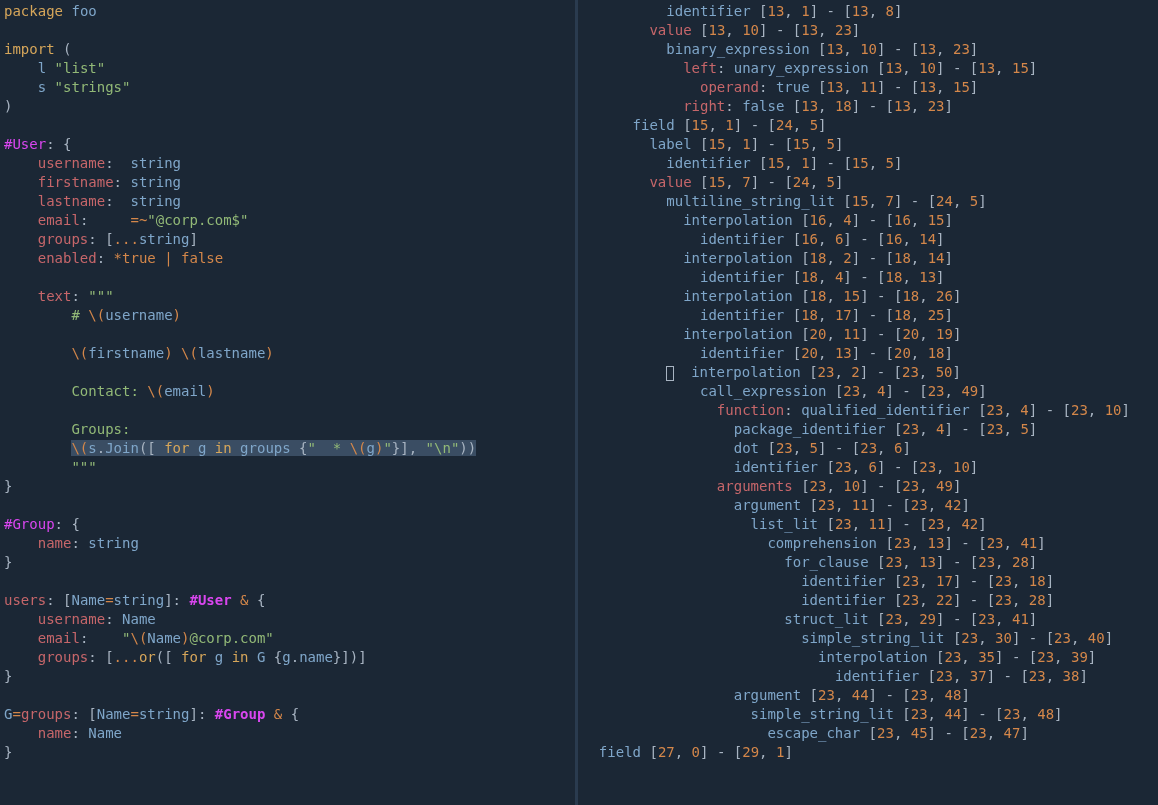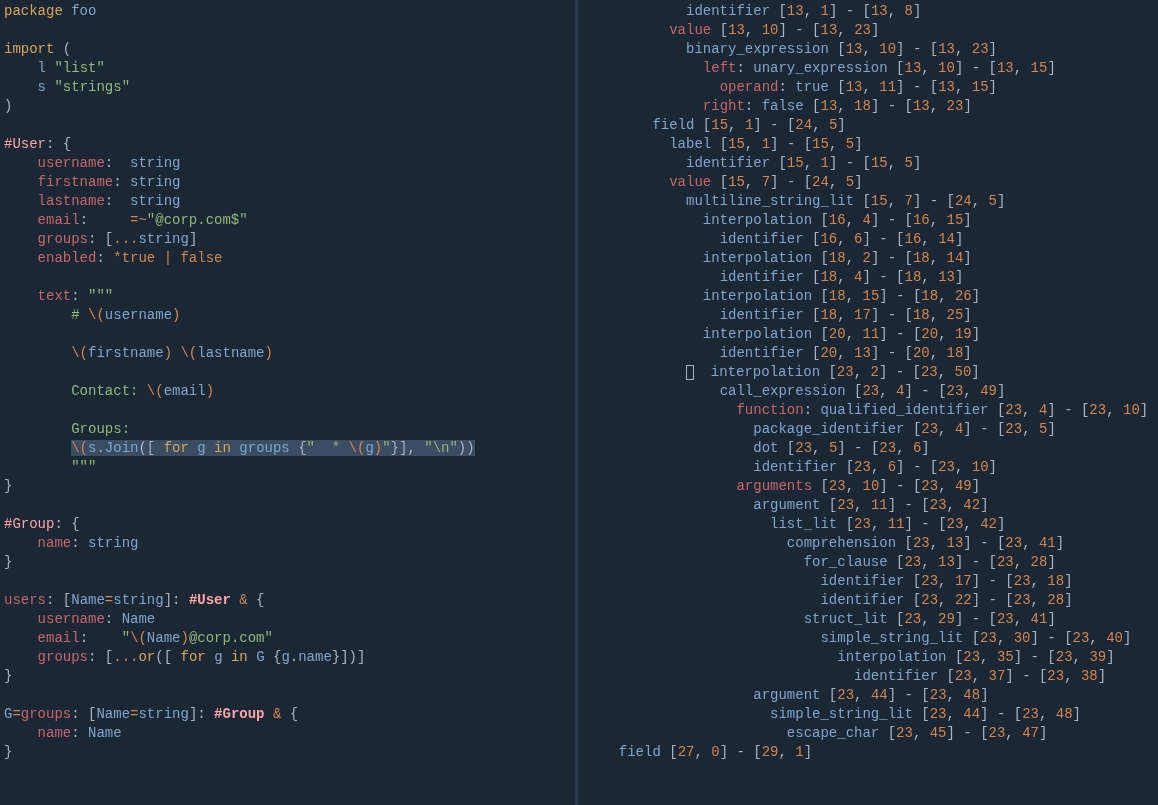--- a/index.html
+++ b/index.html
@@ -11,21 +11,20 @@
   color: #a8b4c2;
   width: 1158px;
   height: 805px;
   overflow: hidden;
 }
 .container {
   display: flex;
   width: 100%;
   height: 100%;
   flex-direction: row;
-  font-family: Liberation Mono, monospace;
 }
 .panes {
   display: flex;
   flex: 1;
   overflow: hidden;
 }
 .pane {
   overflow: hidden;
   white-space: pre;
 }
@@ -33,21 +32,20 @@
   width: 575px;
   padding: 2px 0 0 4px;
 }
 .vsplit {
   width: 3px;
   background: #2a3b4f;
 }
 .pane-right {
   flex: 1;
   padding: 2px 8px 0 4px;
-  margin-left: 20px;
 }
 .statusbar {
   display: flex;
   height: 19px;
   background: #2a3b4f;
   color: #6c7a8c;
   font-size: 14px;
 }
 .status-left {
   width: 575px;
@@ -63,21 +61,21 @@
 .status-right .pos { color: #6c7a8c; padding-right: 50px; }
 .status-right .pct { color: #6c7a8c; padding-right: 6px; }
 
 
 .kw { color: #d6a65a; }           
 .id { color: #c6666a; }           
 .ty { color: #7fa6c9; }           
 .str { color: #92b977; }          
 .pu { color: #a8b4c2; }           
 .op { color: #d4874a; }           
-.tl { color: #fca5a5; }           
+.tl { color: #d946ef; }           
 .bool { color: #d4874a; }         
 .dim { color: #a8b4c2; }
 .hl { background: #3a4d63; }      
 .mbold { font-weight: bold; }
 
 
 .node { color: #7fa6c9; }
 .field-k { color: #c6666a; text-align: right; }
 .num { color: #d4874a; }
 .br { color: #a8b4c2; }

